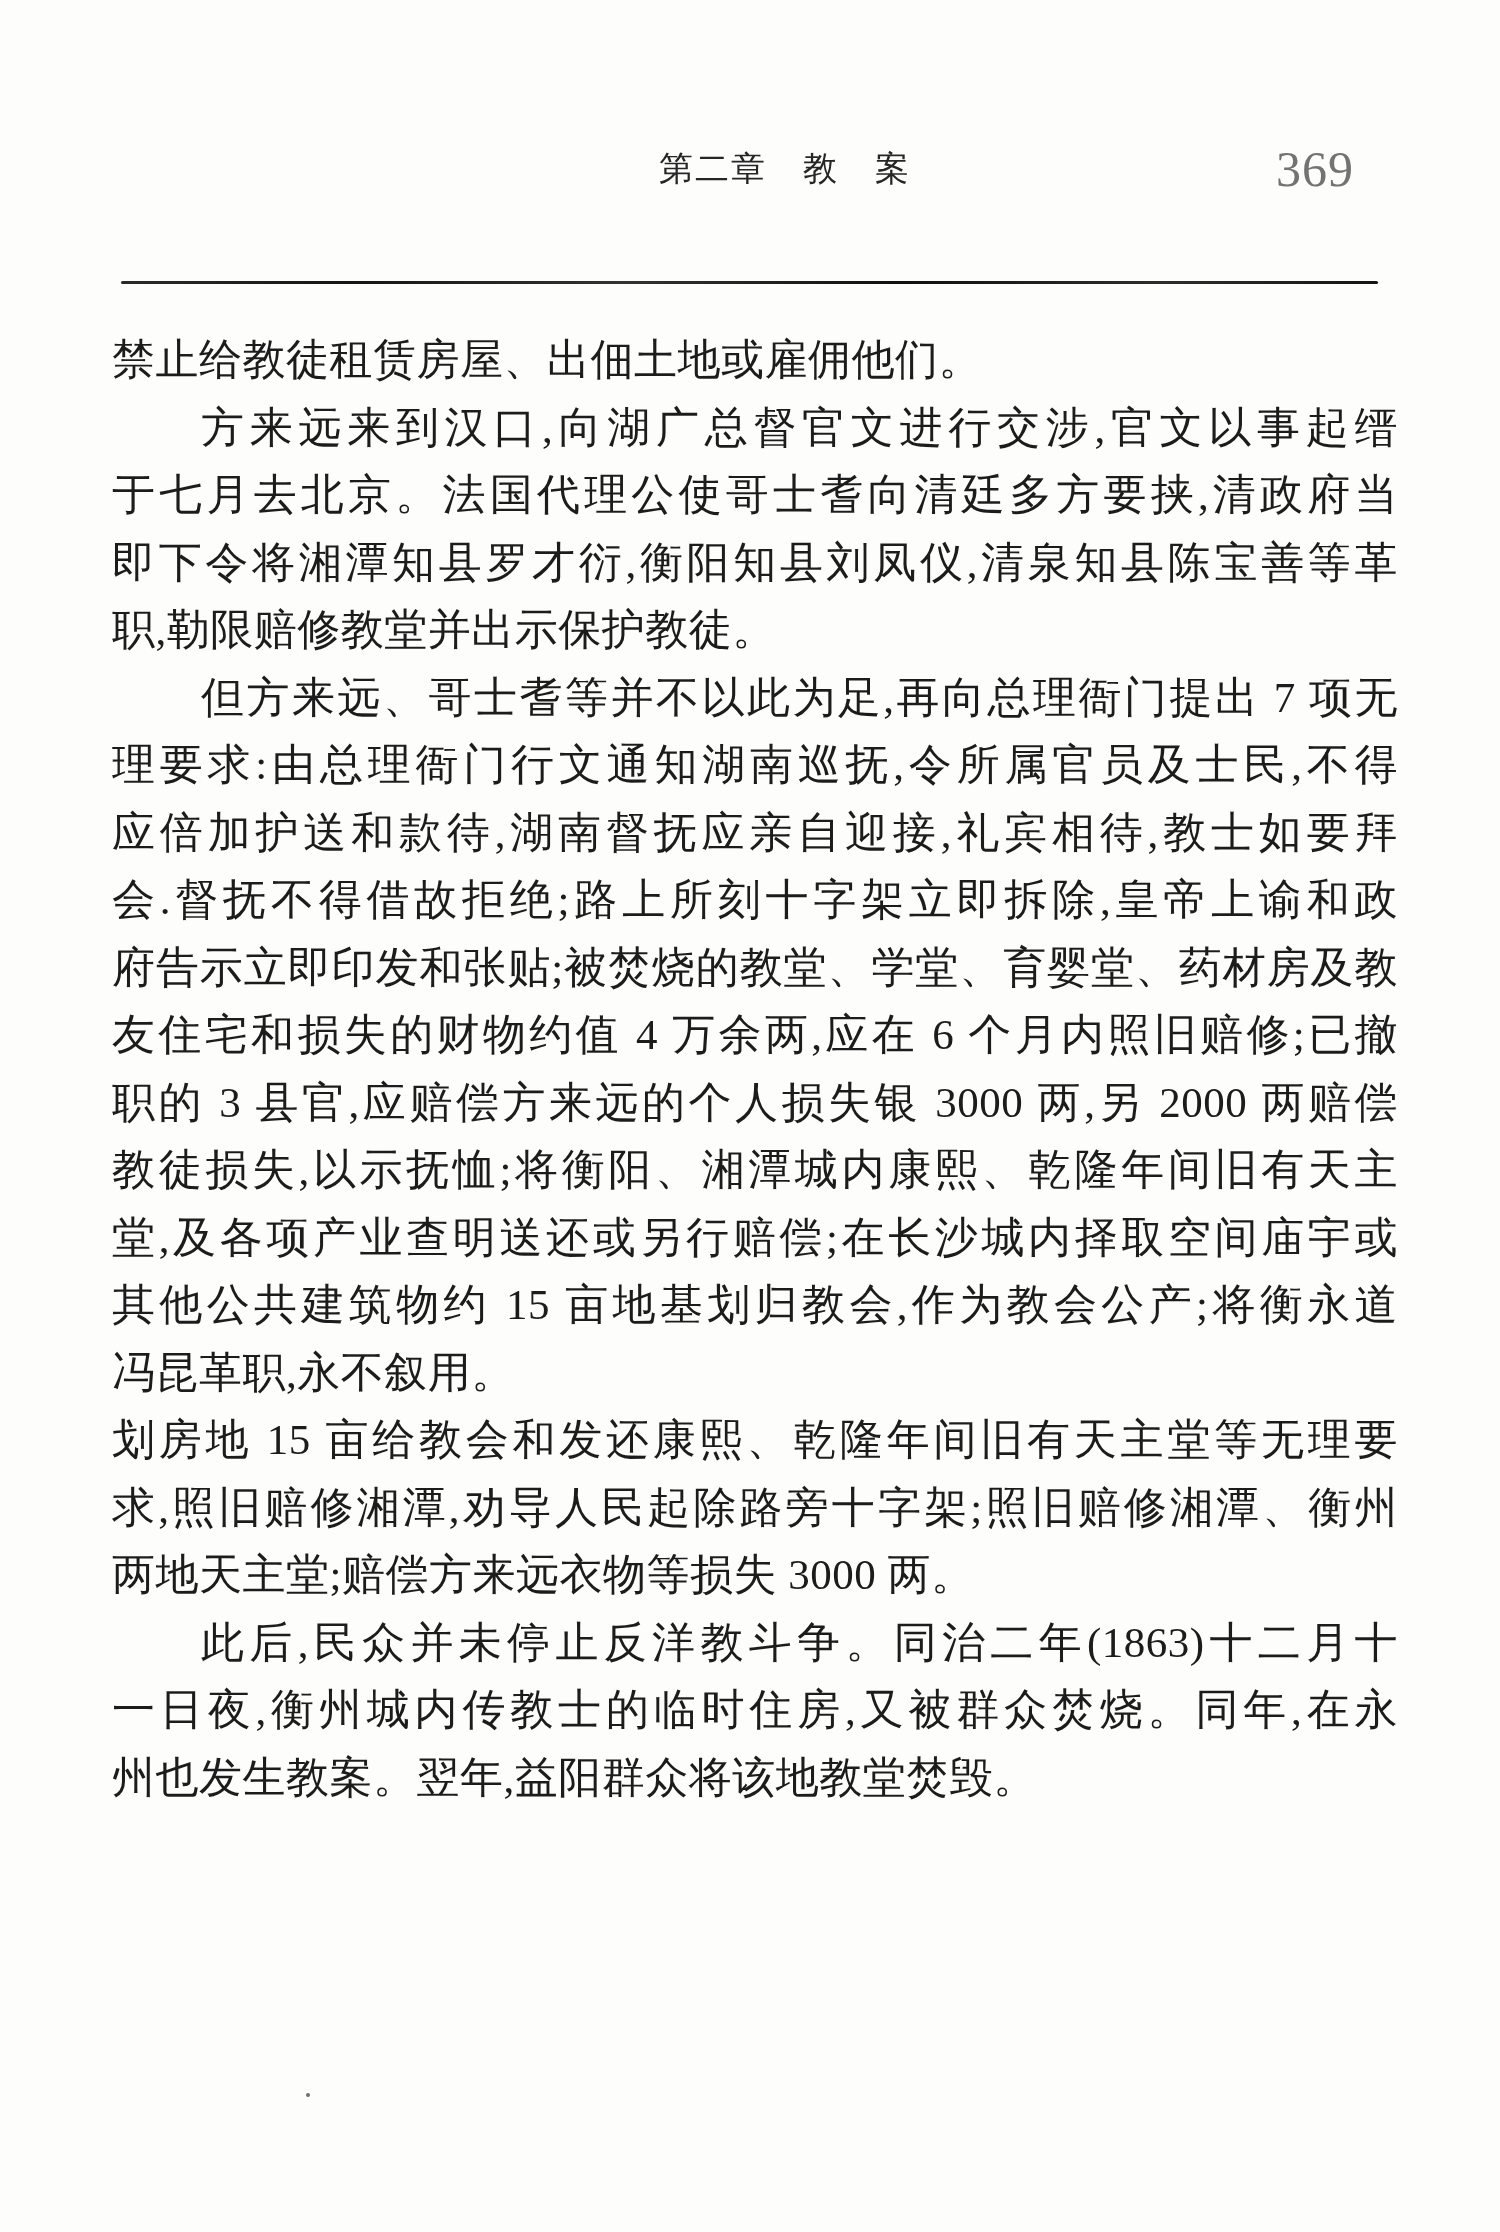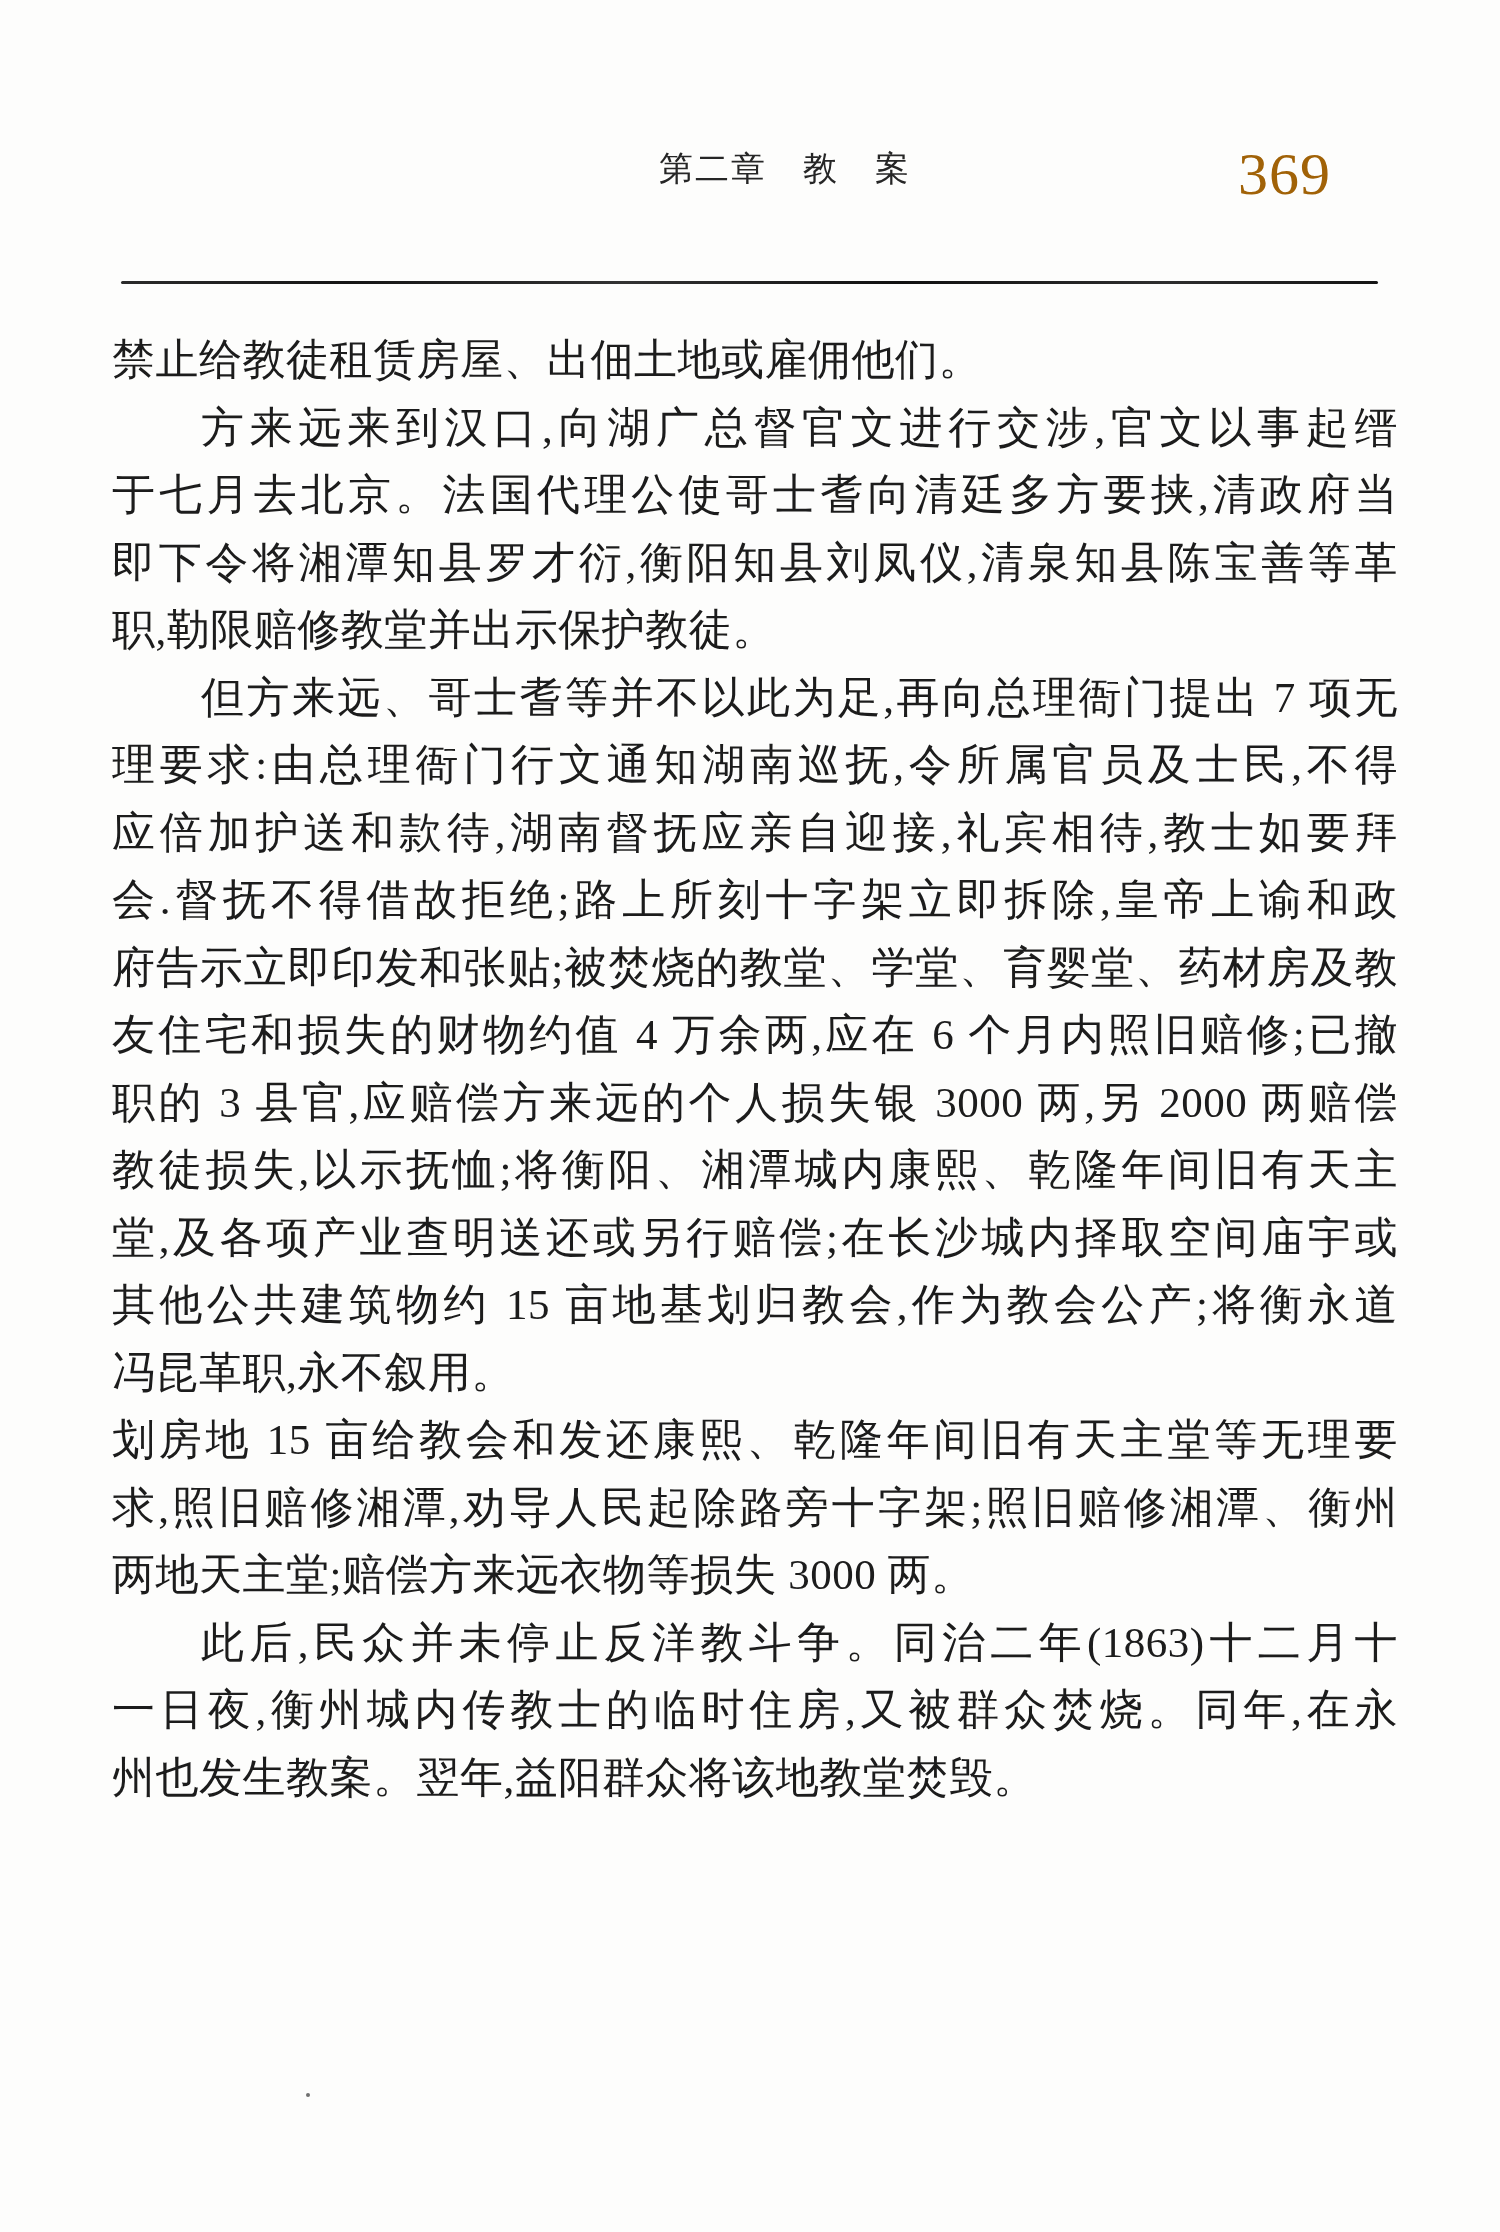--- a/index.html
+++ b/index.html
@@ -12,23 +12,23 @@
     overflow:hidden;
   }
   .running-head{
     position:absolute;top:146px;left:0;width:100%;
     text-align:center;
     font-size:34px;letter-spacing:2px;
     color:#262626;
     margin-left:35px;
   }
   .page-number{
-    position:absolute;top:140px;left:1238px;
-    font-size:60px;letter-spacing:1px;
-    color:#a16207;
+    position:absolute;top:140px;left:1276px;
+    font-size:50px;letter-spacing:1px;
+    color:#737373;
   }
   .head-rule{
     position:absolute;top:281px;left:121px;
     width:1257px;height:3px;
     background:linear-gradient(90deg,#2b2b2b 0%,#151515 18%,#333 40%,#101010 62%,#2e2e2e 83%,#141414 100%);
     border-radius:2px;
   }
   .body-text{
     position:absolute;top:326px;left:112px;width:1286px;
     font-size:43px;line-height:67.5px;

